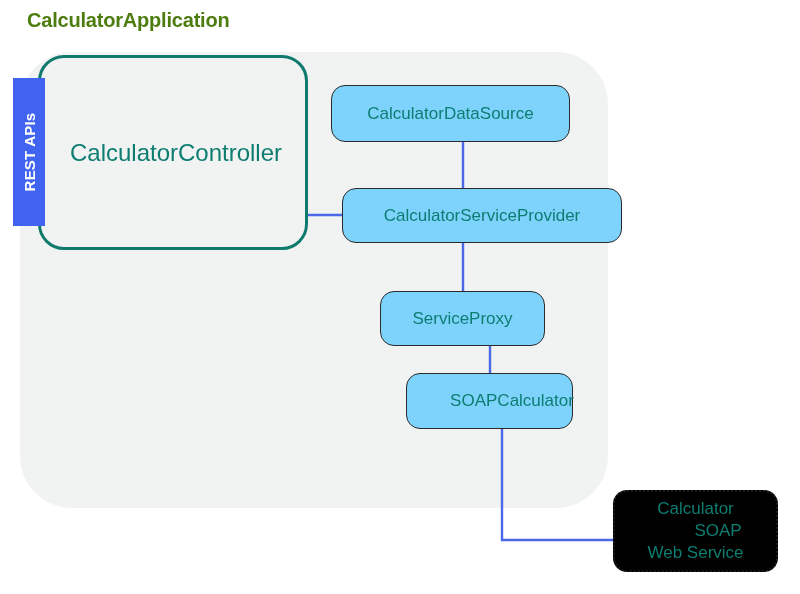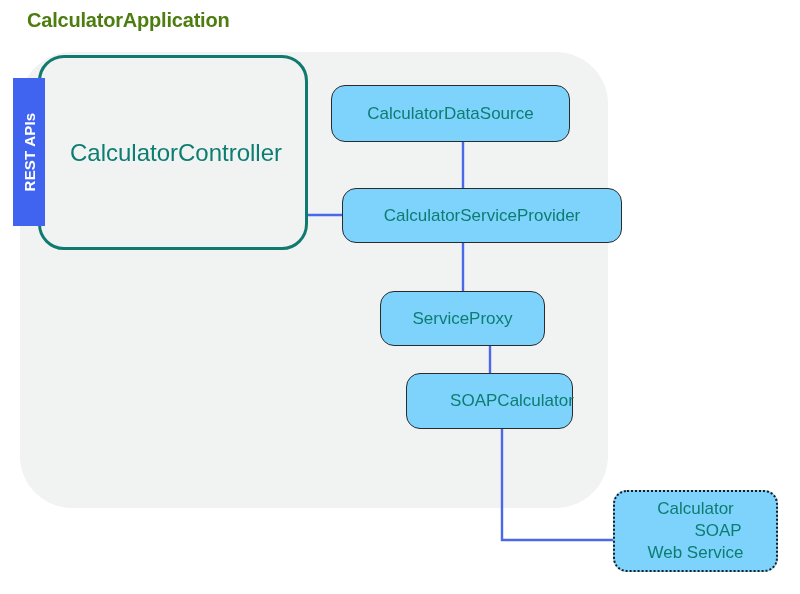--- a/index.html
+++ b/index.html
@@ -119,21 +119,21 @@
   #node-serviceproxy    { left: 380px; top: 291px; width: 165px; height: 55px; }
   #node-soapconnector   { left: 406px; top: 373px; width: 167px; height: 56px; }
 
   
   #node-webservice {
     position: absolute;
     left: 613px;
     top: 490px;
     width: 165px;
     height: 82px;
-    background: #7dd3fc;
+    background: #000000;
     border: 2.5px dotted #1b1b1b;
     border-radius: 14px;
     box-sizing: border-box;
     display: flex;
     align-items: center;
     justify-content: center;
     text-align: center;
     color: #0d7d71;
     font-size: 17px;
     line-height: 1.3;

